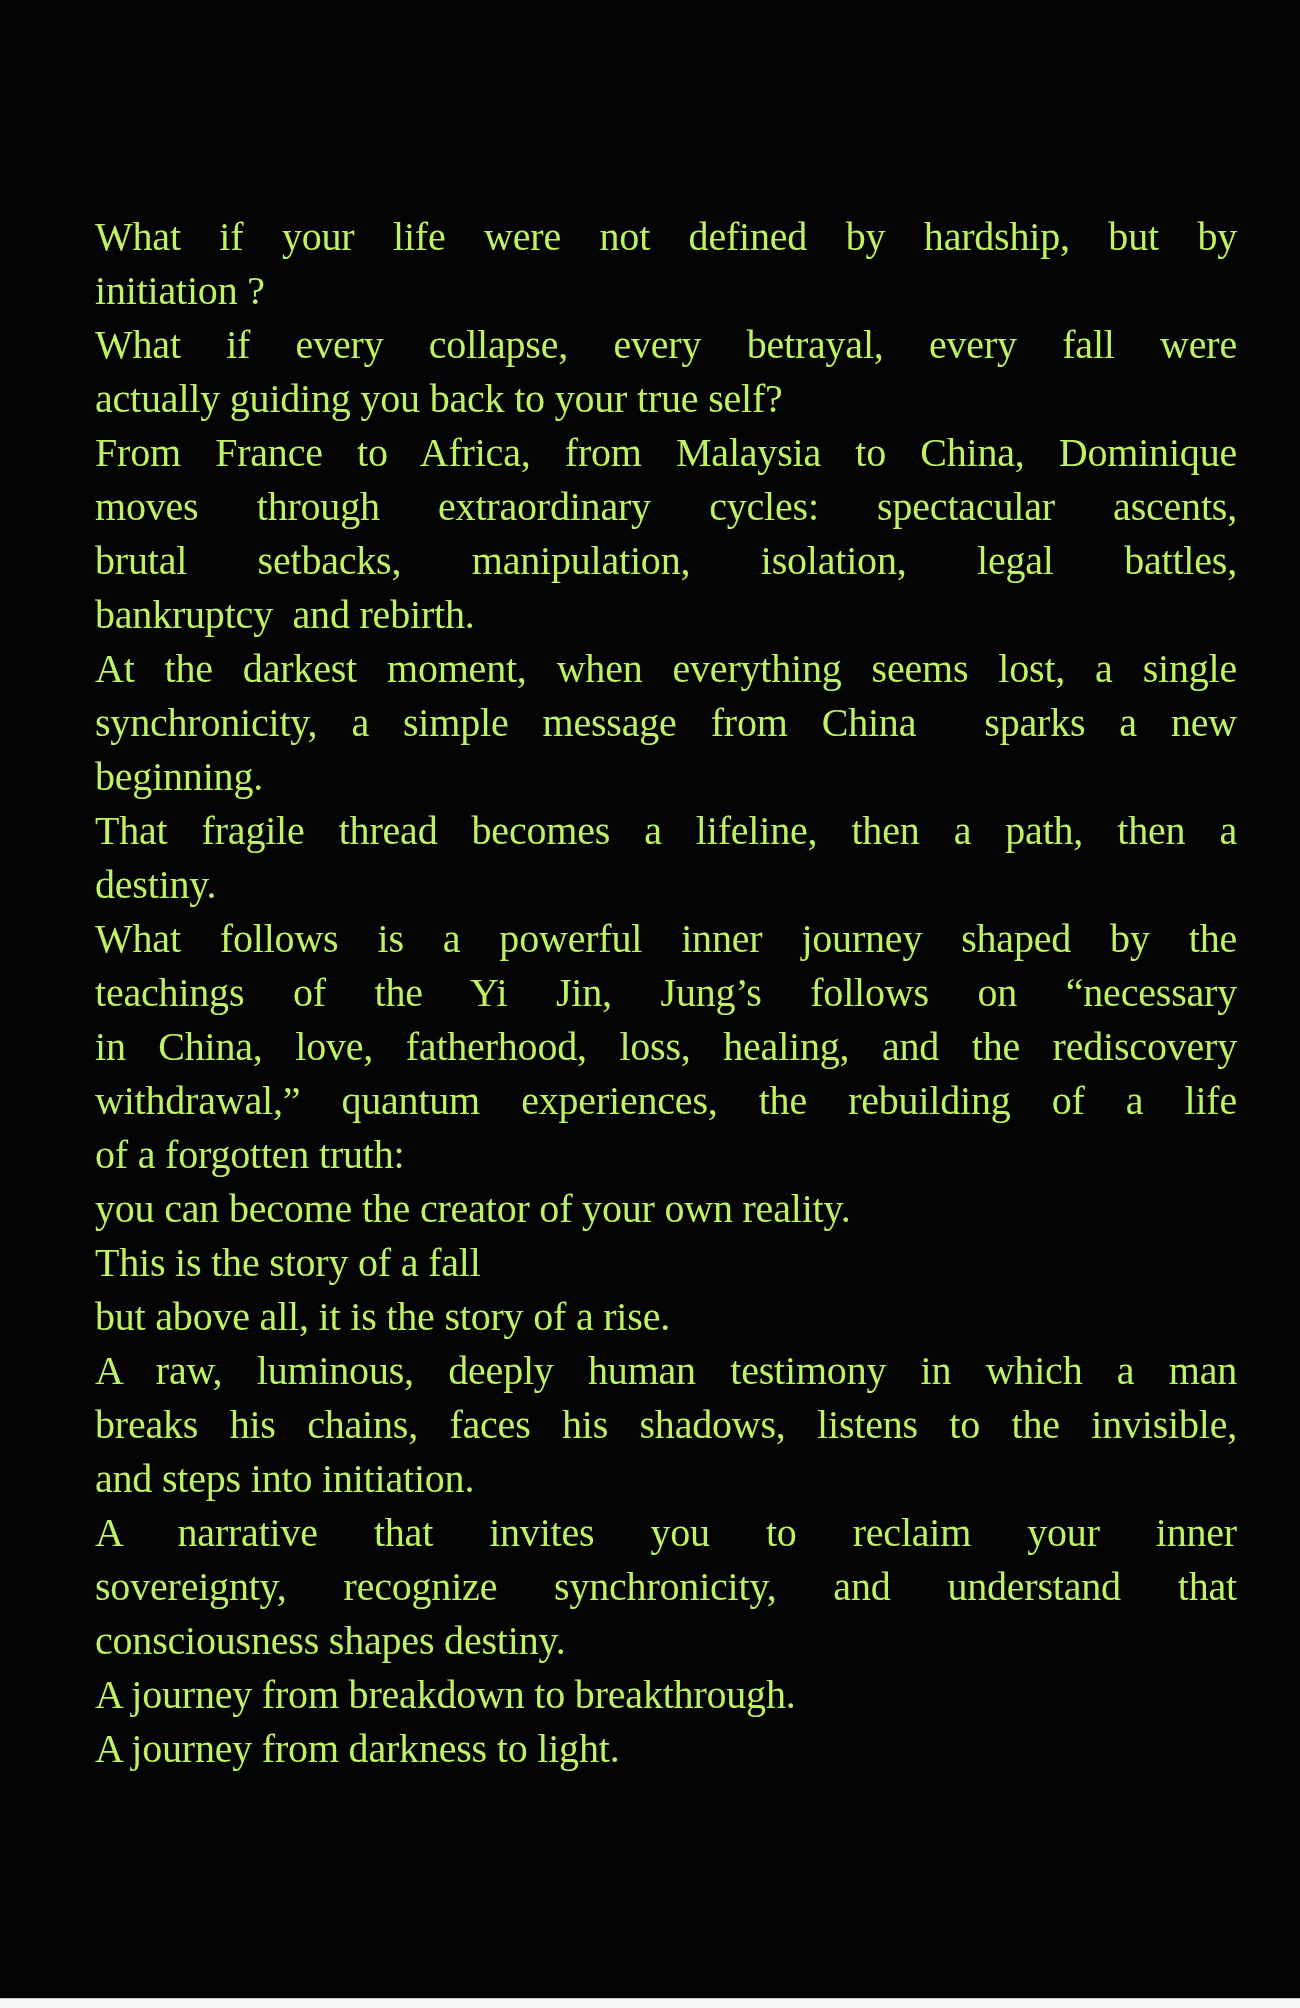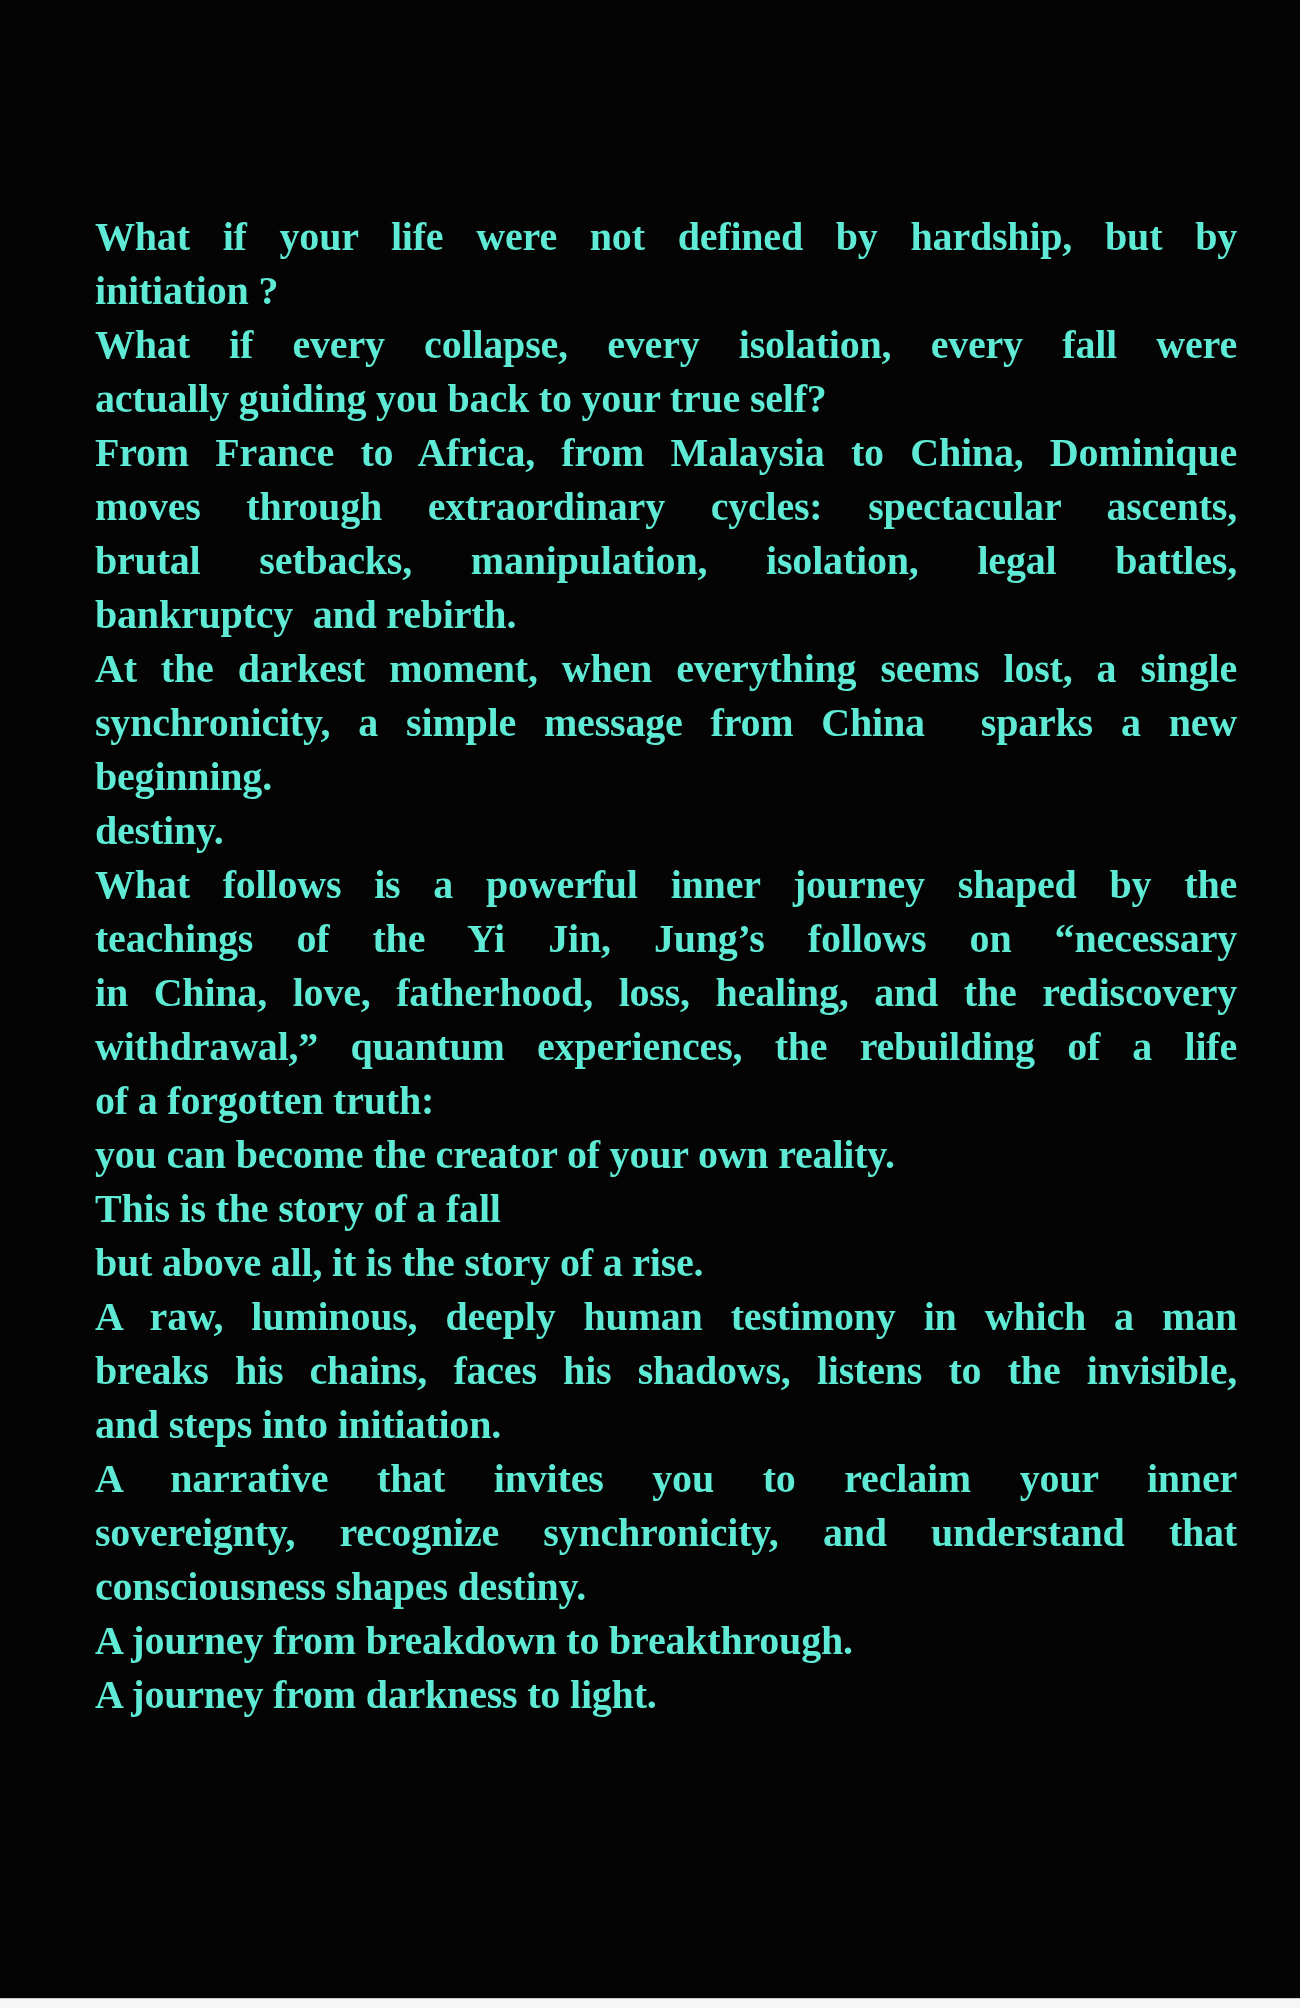--- a/index.html
+++ b/index.html
@@ -44,32 +44,33 @@
     width: 100%;
     height: 9px;
     background: #f6f6f6;
     border-top: 1px solid #c9c9c9;
   }
 </style>
 </head>
 <body style="background: rgb(4, 4, 4);">
 
 <div class="page">
-  <div class="blurb" id="blurb" style="color: #5eead4; font-weight: bold;">
+  <div class="blurb" id="blurb" style="color: #bef264;">
       <div class="line j">What if your life were not defined by hardship, but by</div>
       <div class="line">initiation ?</div>
-      <div class="line j">What if every collapse, every isolation, every fall were</div>
+      <div class="line j">What if every collapse, every betrayal, every fall were</div>
       <div class="line">actually guiding you back to your true self?</div>
       <div class="line j">From France to Africa, from Malaysia to China, Dominique</div>
       <div class="line j">moves through extraordinary cycles: spectacular ascents,</div>
       <div class="line j">brutal setbacks, manipulation, isolation, legal battles,</div>
       <div class="line">bankruptcy&nbsp; and rebirth.</div>
       <div class="line j">At the darkest moment, when everything seems lost, a single</div>
       <div class="line j">synchronicity, a simple message from China&nbsp; sparks a new</div>
       <div class="line">beginning.</div>
+      <div class="line j">That fragile thread becomes a lifeline, then a path, then a</div>
       <div class="line">destiny.</div>
       <div class="line j">What follows is a powerful inner journey shaped by the</div>
       <div class="line j">teachings of the Yi Jin, Jung’s follows on “necessary</div>
       <div class="line j">in China, love, fatherhood, loss, healing, and the rediscovery</div>
       <div class="line j">withdrawal,” quantum experiences, the rebuilding of a life</div>
       <div class="line">of a forgotten truth:</div>
       <div class="line">you can become the creator of your own reality.</div>
       <div class="line">This is the story of a fall</div>
       <div class="line">but above all, it is the story of a rise.</div>
       <div class="line j">A raw, luminous, deeply human testimony in which a man</div>

